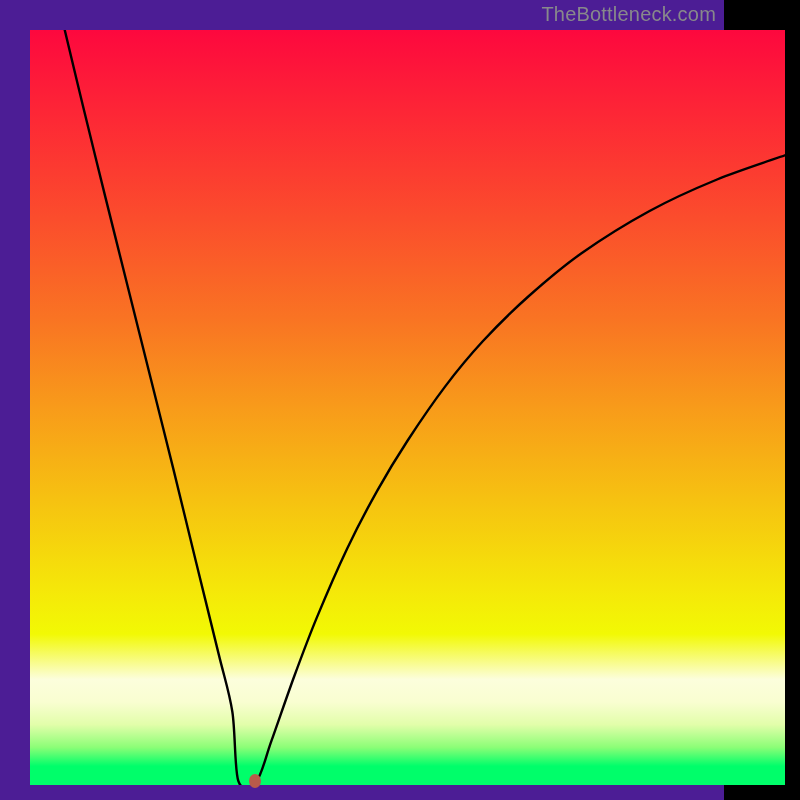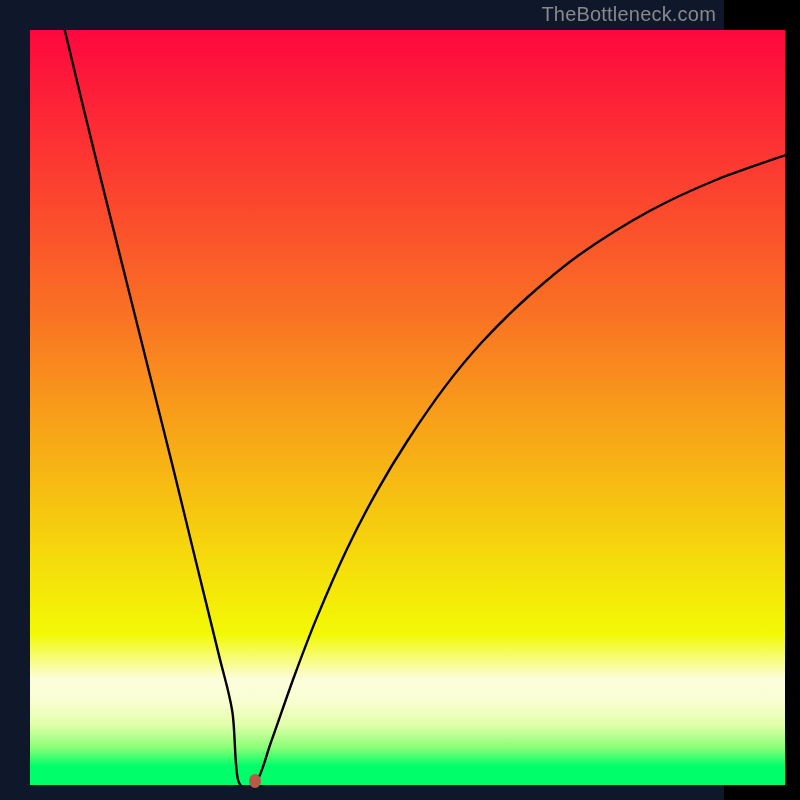--- a/index.html
+++ b/index.html
@@ -7,21 +7,21 @@
     padding: 0;
     width: 800px;
     height: 800px;
     background: #000000;
     overflow: hidden;
   }
   .stage {
     position: relative;
     width: 724px;
     height: 800px;
-    background: #0f172a;
+    background: #4c1d95;
   }
   .watermark {
     position: absolute;
     top: 3px;
     right: 8px;
     font-family: Arial, Helvetica, sans-serif;
     font-size: 20px;
     color: #88898b;
     text-align: right;
     letter-spacing: 0.2px;

